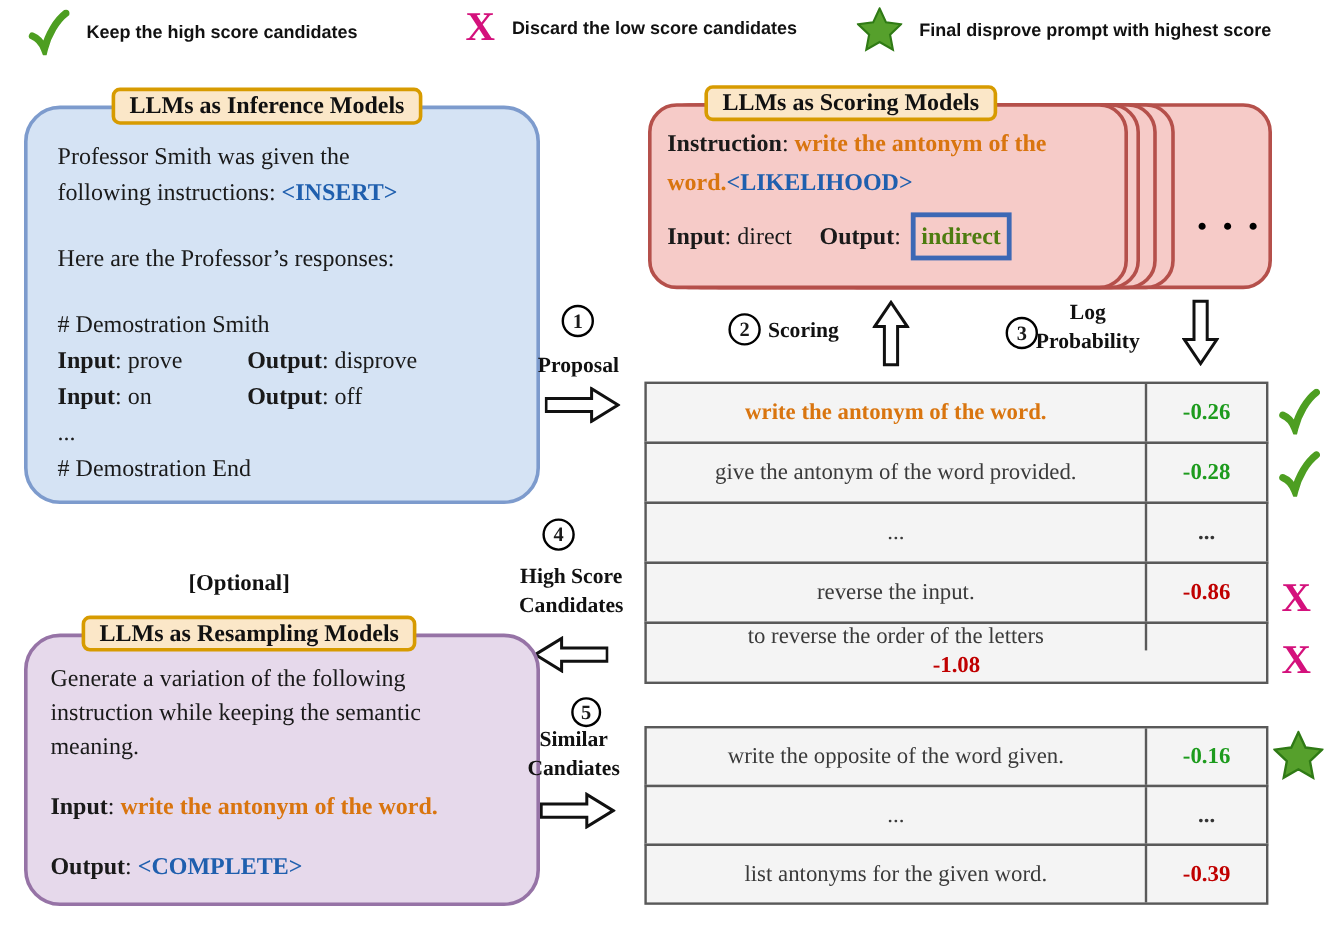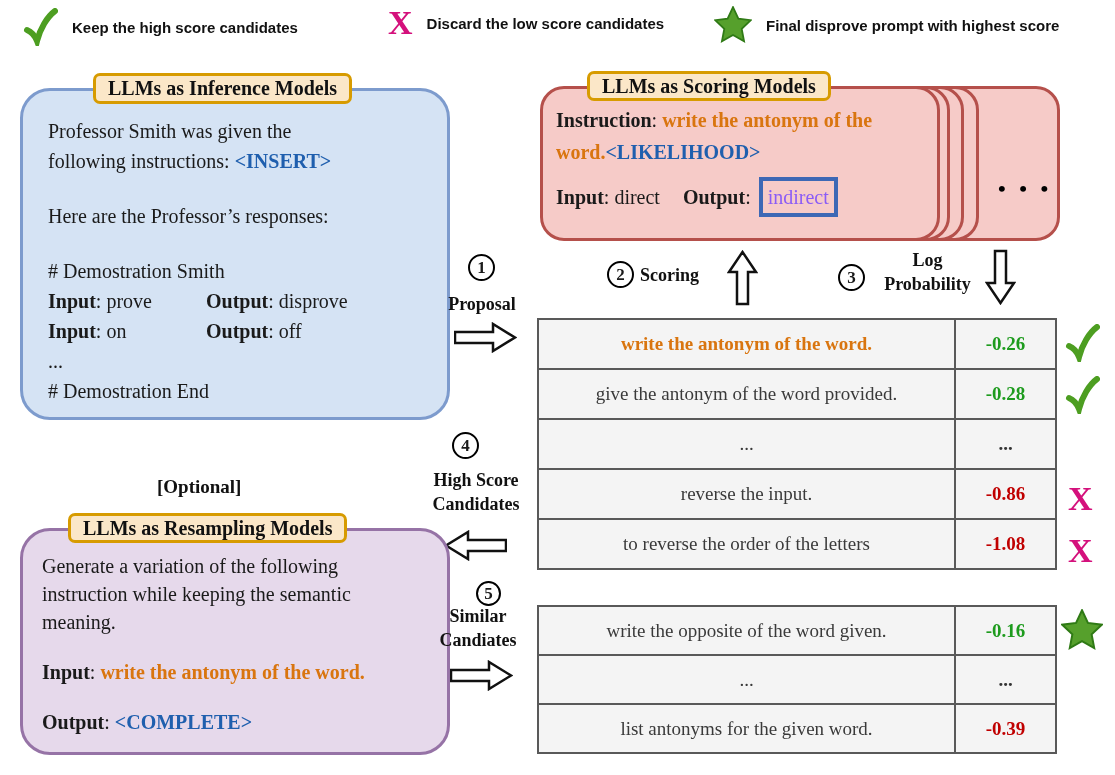--- a/index.html
+++ b/index.html
@@ -40,21 +40,21 @@
     position:absolute;box-sizing:border-box;width:27px;height:27px;border:2.5px solid #000;border-radius:50%;
     display:flex;align-items:center;justify-content:center;font-weight:bold;font-size:17px;background:#fff;
   }
   .step-label{position:absolute;font-weight:bold;font-size:18px;color:#111;text-align:center;line-height:24px;white-space:nowrap;}
   .arrow{position:absolute;}
   .mark{position:absolute;line-height:0;}
   .x-mark{font-size:34px;line-height:30px;font-weight:bold;color:#d4117c;font-family:"Liberation Serif",serif;}
   .dots{position:absolute;font-weight:bold;font-size:22px;letter-spacing:4px;color:#000;}
   .opt-label{position:absolute;font-weight:bold;font-size:19px;color:#111;}
   .lh-token{}
-  .boxed{display:inline-block;border:4px solid #3d68b5;padding:0 5px;margin-left:3px;color:#8b5cf6;font-weight:normal;}
+  .boxed{display:inline-block;border:4px solid #3d68b5;padding:0 5px;margin-left:3px;color:#4d7c0f;font-weight:bold;}
 </style>
 </head>
 <body>
 
 <div id="stage">
 
   <div class="legend-item" style="left:22px;top:8px;">
     <span class="mark" style="position:static;">
       <svg width="36" height="38" viewBox="0 0 36 38">
           <path d="M5 22 C10 24 13 28 15 33 C18 21 25 9 33 3" stroke="#4d9e21" stroke-width="6" fill="none" stroke-linecap="round"></path>
@@ -123,21 +123,21 @@
 
   <div class="num-circle" style="left:607px;top:261px;">2</div>
   <div class="step-label" style="left:640px;top:263px;">Scoring</div>
   <div class="arrow" style="left:727px;top:250px;">
     <svg width="31" height="56" viewBox="0 0 31 56">
         <polygon points="10,54 10,22 2,22 15.5,2 29,22 21,22 21,54" fill="#fff" stroke="#111" stroke-width="2.5"></polygon>
       </svg>
   </div>
 
   <div class="num-circle" style="left:838px;top:264px;">3</div>
-  <div class="step-label" style="left:875px;top:248px;width:105px;">
+  <div class="step-label" style="left:854px;top:248px;width:105px;">
     <div>Log</div>
     <div>Probability</div>
   </div>
   <div class="arrow" style="left:985px;top:249px;">
     <svg width="31" height="56" viewBox="0 0 31 56">
         <polygon points="10,2 10,34 2,34 15.5,54 29,34 21,34 21,2" fill="#fff" stroke="#111" stroke-width="2.5"></polygon>
       </svg>
   </div>
 
   <div class="score-table" style="left:537px;top:318px;width:520px;">
@@ -150,21 +150,21 @@
       <div class="t-score sc-green">-0.28</div>
     </div>
     <div class="t-row" style="height:52px;">
       <div class="t-text">...</div>
       <div class="t-score sc-dark">...</div>
     </div>
     <div class="t-row" style="height:52px;">
       <div class="t-text">reverse the input.</div>
       <div class="t-score sc-red">-0.86</div>
     </div>
-    <div class="t-row" style="height:52px;">
+    <div class="t-row" style="height:52px;flex-direction:column;">
       <div class="t-text">to reverse the order of the letters</div>
       <div class="t-score sc-red">-1.08</div>
     </div>
   </div>
 
   <div class="mark" style="left:1064px;top:324px;">
     <svg width="36" height="38" viewBox="0 0 36 38">
         <path d="M5 22 C10 24 13 28 15 33 C18 21 25 9 33 3" stroke="#4d9e21" stroke-width="6" fill="none" stroke-linecap="round"></path>
       </svg>
   </div>

